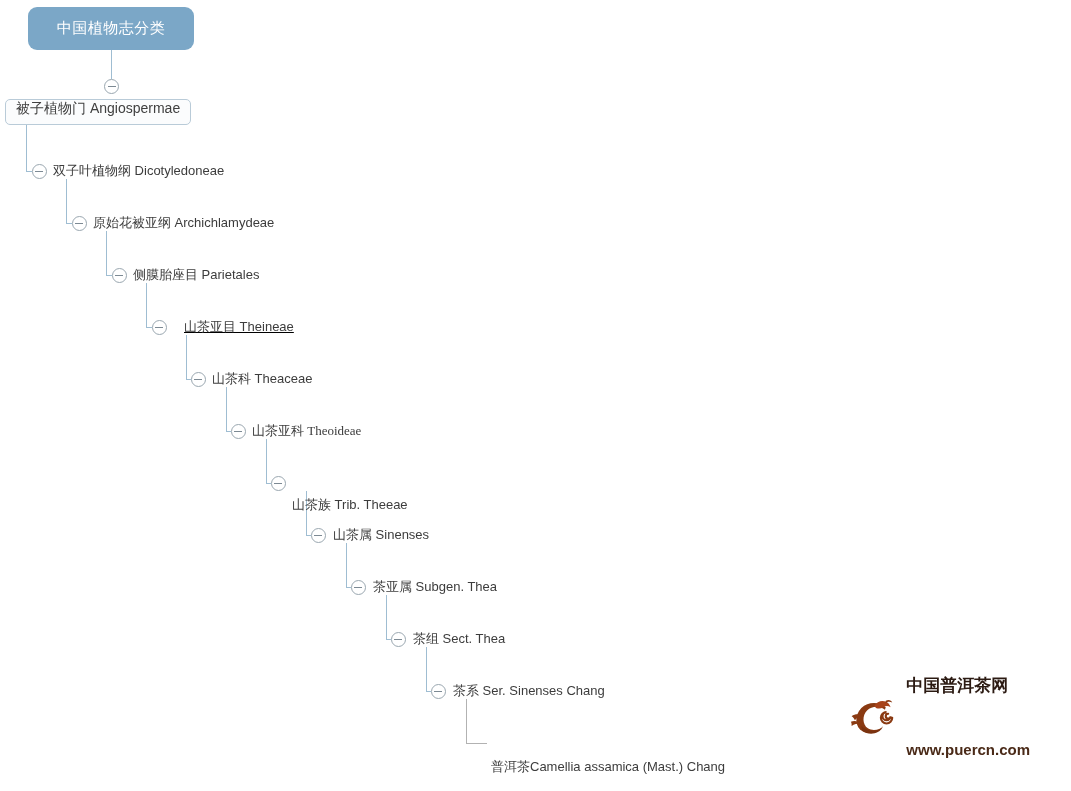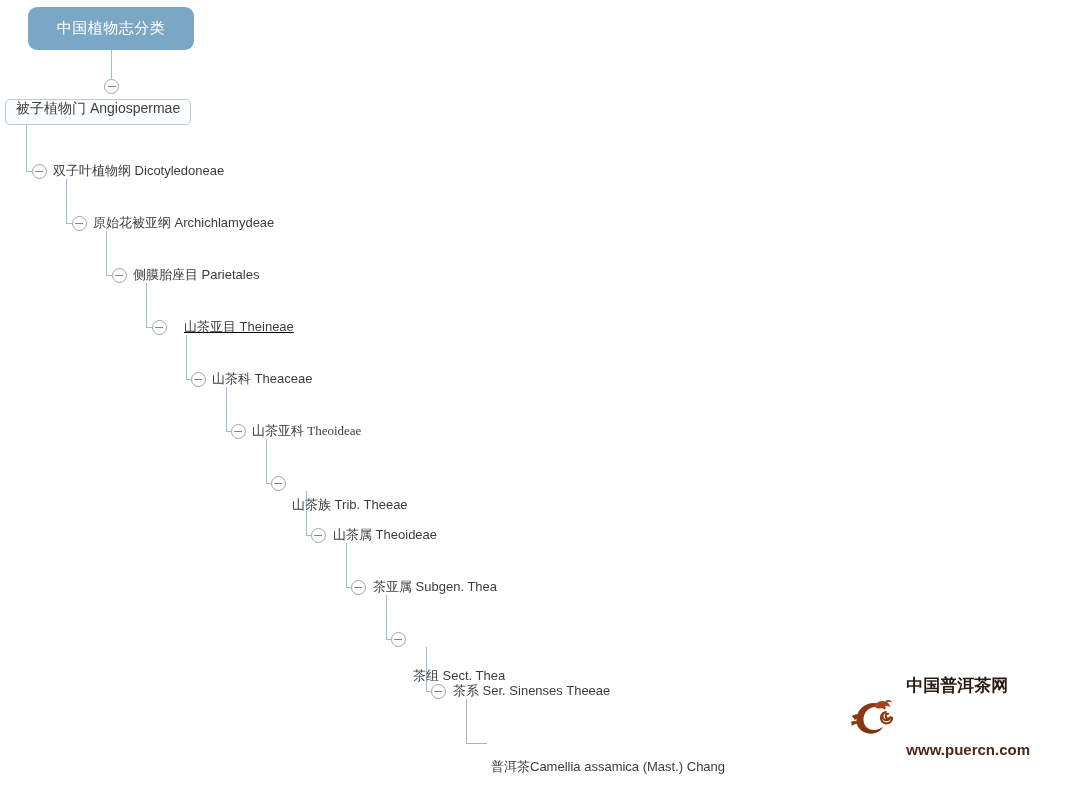--- a/index.html
+++ b/index.html
@@ -218,36 +218,36 @@
     <span class="node-label">山茶亚科 Theoideae</span>
   </div>
 
   <div class="toggle-icon" style="left:270.5px; top:476px;"></div>
   <div class="text-node" style="left:292px; top:495px;">
     <span class="node-label">山茶族 Trib. Theeae</span>
   </div>
 
   <div class="toggle-icon" style="left:310.5px; top:528px;"></div>
   <div class="text-node" style="left:333px; top:525px;">
-    <span class="node-label">山茶属 Theoideae</span>
+    <span class="node-label">山茶属 Sinenses</span>
   </div>
 
   <div class="toggle-icon" style="left:350.5px; top:580px;"></div>
   <div class="text-node" style="left:373px; top:577px;">
     <span class="node-label">茶亚属 Subgen. Thea</span>
   </div>
 
   <div class="toggle-icon" style="left:390.5px; top:632px;"></div>
-  <div class="text-node" style="left:413px; top:666px;">
+  <div class="text-node" style="left:413px; top:629px;">
     <span class="node-label">茶组 Sect. Thea</span>
   </div>
 
   <div class="toggle-icon" style="left:430.5px; top:684px;"></div>
   <div class="text-node" style="left:453px; top:681px;">
-    <span class="node-label">茶系 Ser. Sinenses Theeae</span>
+    <span class="node-label">茶系 Ser. Sinenses Chang</span>
   </div>
 
   <div class="text-node" style="left:491px; top:733px;margin-top:24px;">
     <span class="node-label">普洱茶Camellia assamica (Mast.) Chang</span>
   </div>
 
   <div id="watermark">
     <svg width="62" height="46" viewBox="0 0 62 46">
 
       <path d="M44,11 C36,4 22,4 14,12 C5,21 6,36 16,41 C25,45 37,42 41,34

